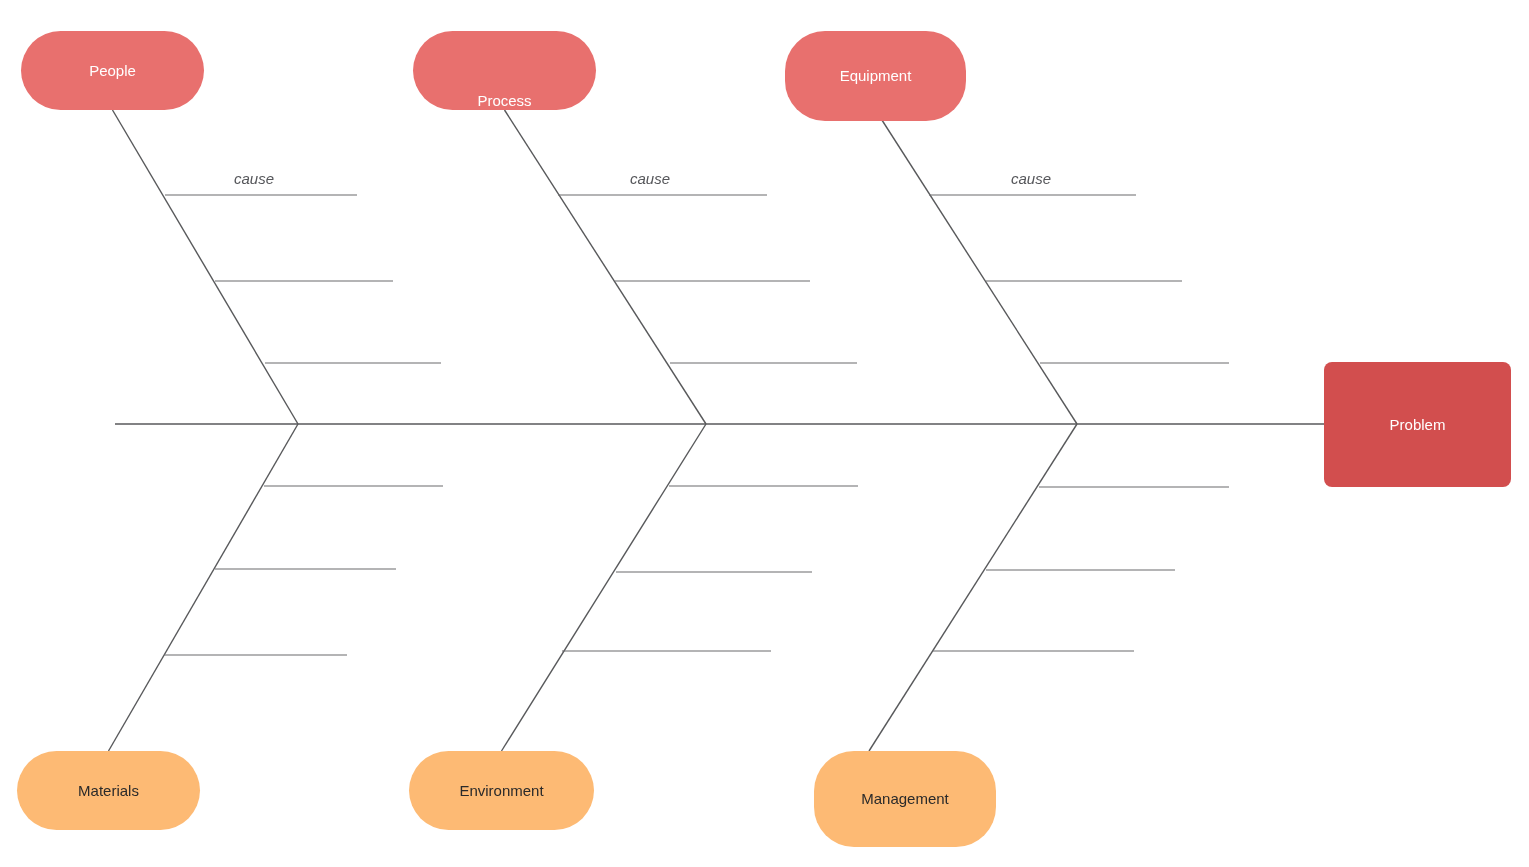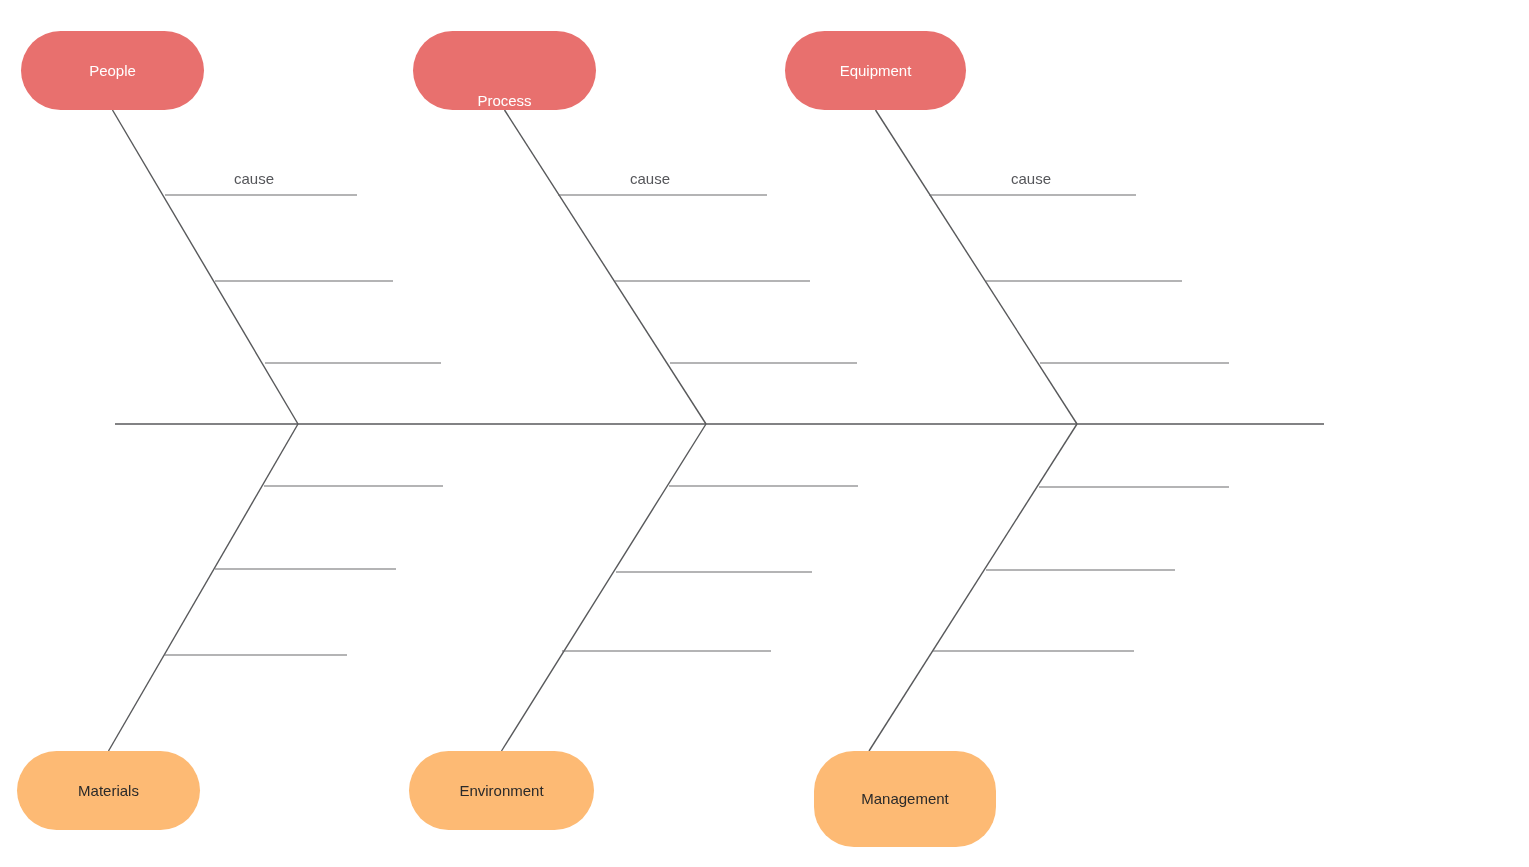--- a/index.html
+++ b/index.html
@@ -68,20 +68,21 @@
     font-size: 15px;
   }
   .node-label {
     display: block;
     line-height: 1.2;
     pointer-events: none;
   }
   .cause-label {
     position: absolute;
     font-size: 15px;
+    font-style: italic;
     color: #55565a;
     white-space: nowrap;
   }
 </style>
 </head>
 <body>
 
 <div id="canvas">
 
   <svg id="fishbone-svg" viewBox="0 0 1529 867">
@@ -118,33 +119,36 @@
       </g>
   </svg>
 
   <div id="boxes-layer">
       <div class="node-box node-top" style="left: 21px; top: 31px; width: 183px; height: 79px;">
         <span class="node-label">People</span>
       </div>
       <div class="node-box node-top" style="left: 413px; top: 31px; width: 183px; height: 79px; align-items: flex-end;">
         <span class="node-label">Process</span>
       </div>
-      <div class="node-box node-top" style="left: 785px; top: 31px; width: 181px; height: 79px;">
+      <div class="node-box node-top" style="left: 785px; top: 31px; width: 181px; height: 90px;">
         <span class="node-label">Equipment</span>
       </div>
       <div class="node-box node-bottom" style="left: 17px; top: 751px; width: 183px; height: 79px;">
         <span class="node-label">Materials</span>
       </div>
       <div class="node-box node-bottom" style="left: 409px; top: 751px; width: 185px; height: 79px;">
         <span class="node-label">Environment</span>
       </div>
       <div class="node-box node-bottom" style="left: 814px; top: 751px; width: 182px; height: 96px;">
         <span class="node-label">Management</span>
       </div>
     </div>
   <div id="causes-layer">
       <div class="cause-label" style="left: 234px; top: 170px;">cause</div>
       <div class="cause-label" style="left: 630px; top: 170px;">cause</div>
       <div class="cause-label" style="left: 1011px; top: 170px;">cause</div>
     </div>
 
+  <div class="node-box node-problem" id="problem-box" style="left: 1324px; top: 362px; width: 187px; height: 125px;">
+    <span class="node-label">Problem</span>
+  </div>
 
 </div>
 
 </body></html>

